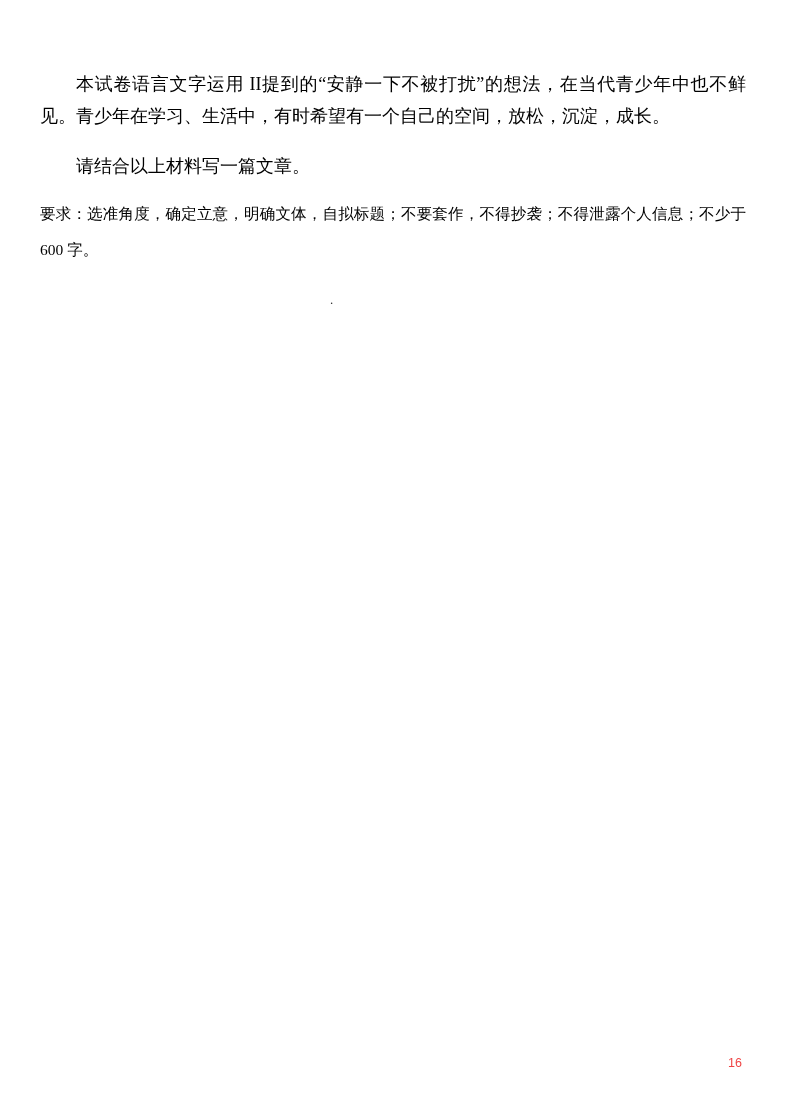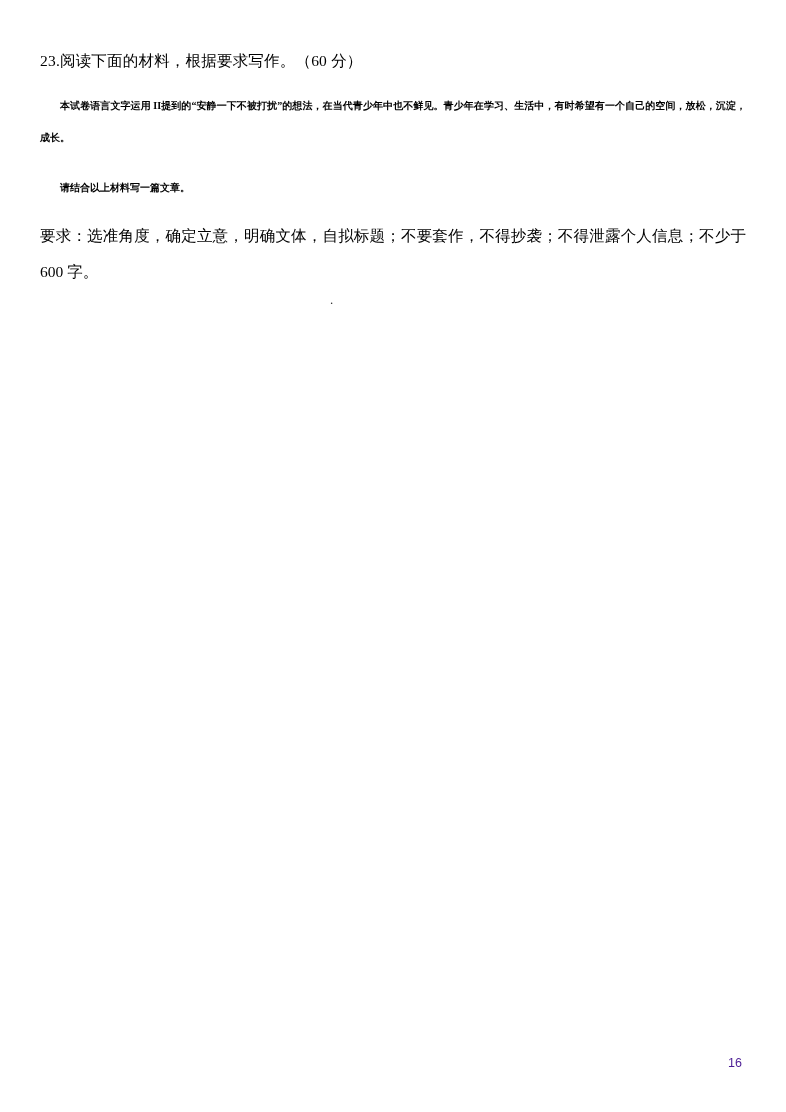--- a/index.html
+++ b/index.html
@@ -29,26 +29,25 @@
     top: 50px;
     width: 706px;
   }
   .q-title {
     font-size: 15.5px;
     line-height: 22px;
     letter-spacing: 0.2px;
     white-space: pre;
   }
   .para {
-    font-size: 10px;
+    font-size: 18px;
     line-height: 32px;
     margin-top: 18px;
     text-align: justify;
     text-justify: inter-ideograph;
-    font-weight: bold;
   }
   .para.indent {
     text-indent: 2em;
   }
   .para-tight {
     font-size: 15.5px;
     line-height: 36px;
     margin-top: 14px;
     text-align: justify;
     text-justify: inter-ideograph;
@@ -59,31 +58,30 @@
     top: 292px;
     font-size: 13px;
     color: #333;
   }
   .page-number {
     position: absolute;
     right: 44px;
     bottom: 42px;
     font-size: 12.5px;
     font-family: "Liberation Sans", sans-serif;
-    color: #4c1d95;
+    color: #ef4444;
   }
 </style>
 </head>
 <body>
 
 <div class="page">
 
   <div class="content">
 
-    <div class="q-title">23.阅读下面的材料，根据要求写作。（60 分）</div>
 
     <div class="para indent">本试卷语言文字运用 II提到的“安静一下不被打扰”的想法，在当代青少年中也不鲜见。青少年在学习、生活中，有时希望有一个自己的空间，放松，沉淀，成长。</div>
 
     <div class="para indent">请结合以上材料写一篇文章。</div>
 
     <div class="para-tight">要求：选准角度，确定立意，明确文体，自拟标题；不要套作，不得抄袭；不得泄露个人信息；不少于 600 字。</div>
 
   </div>
 
   <div class="stray-dot">.</div>

